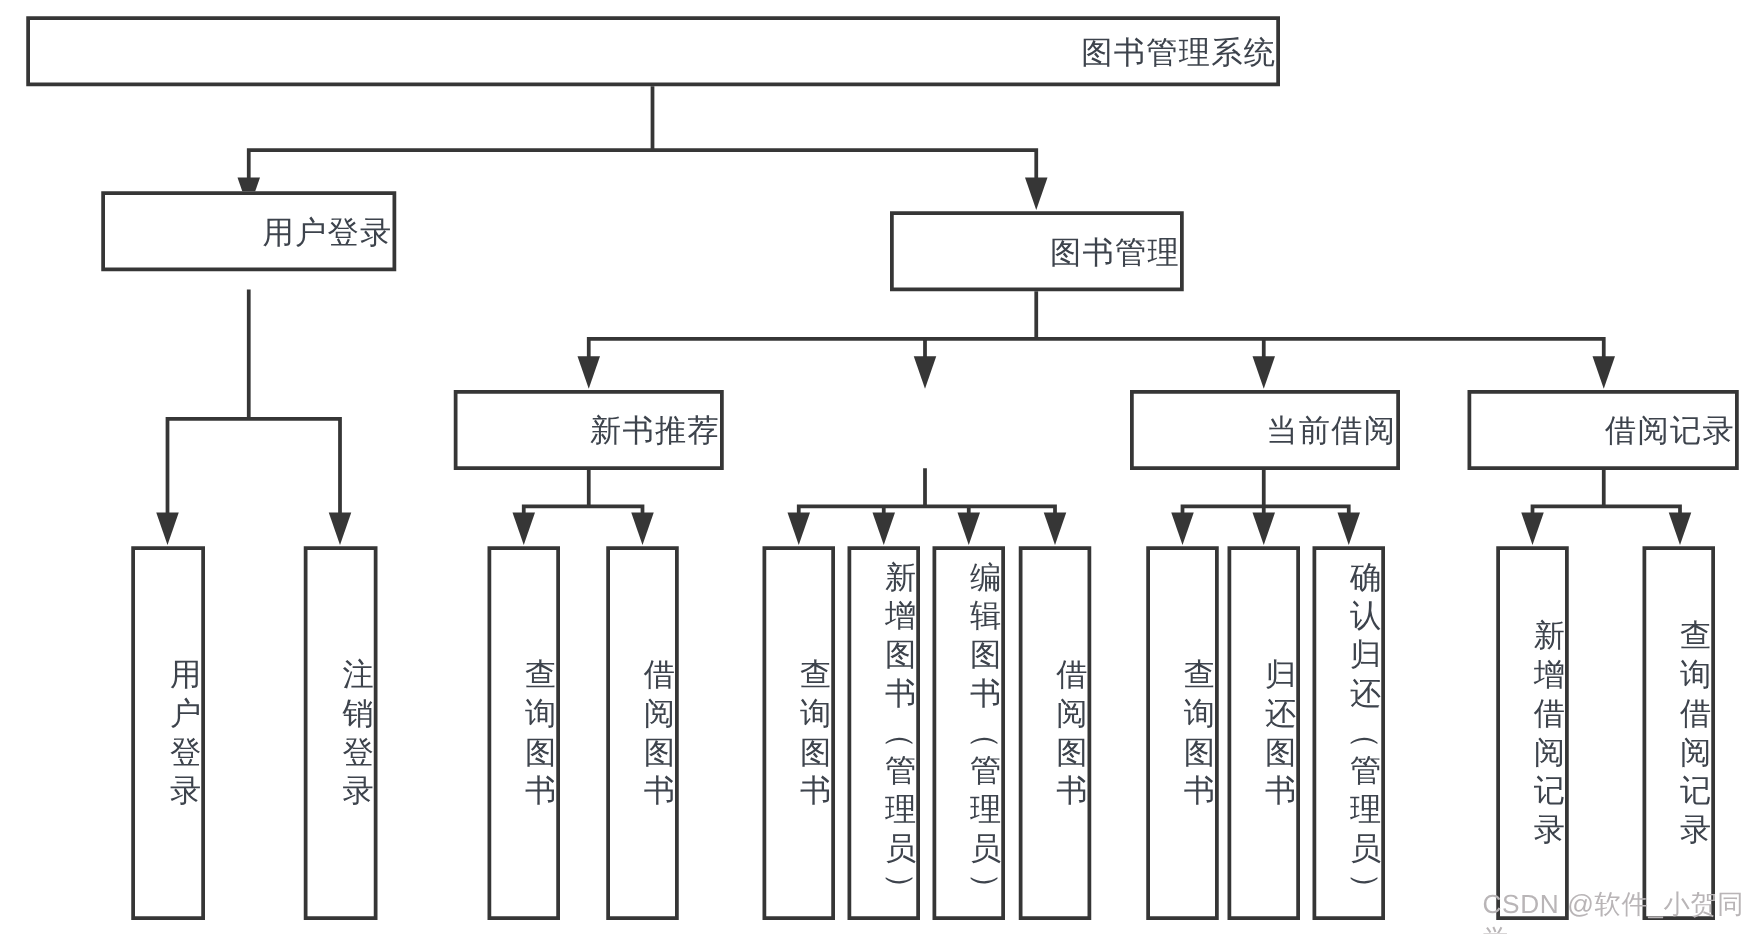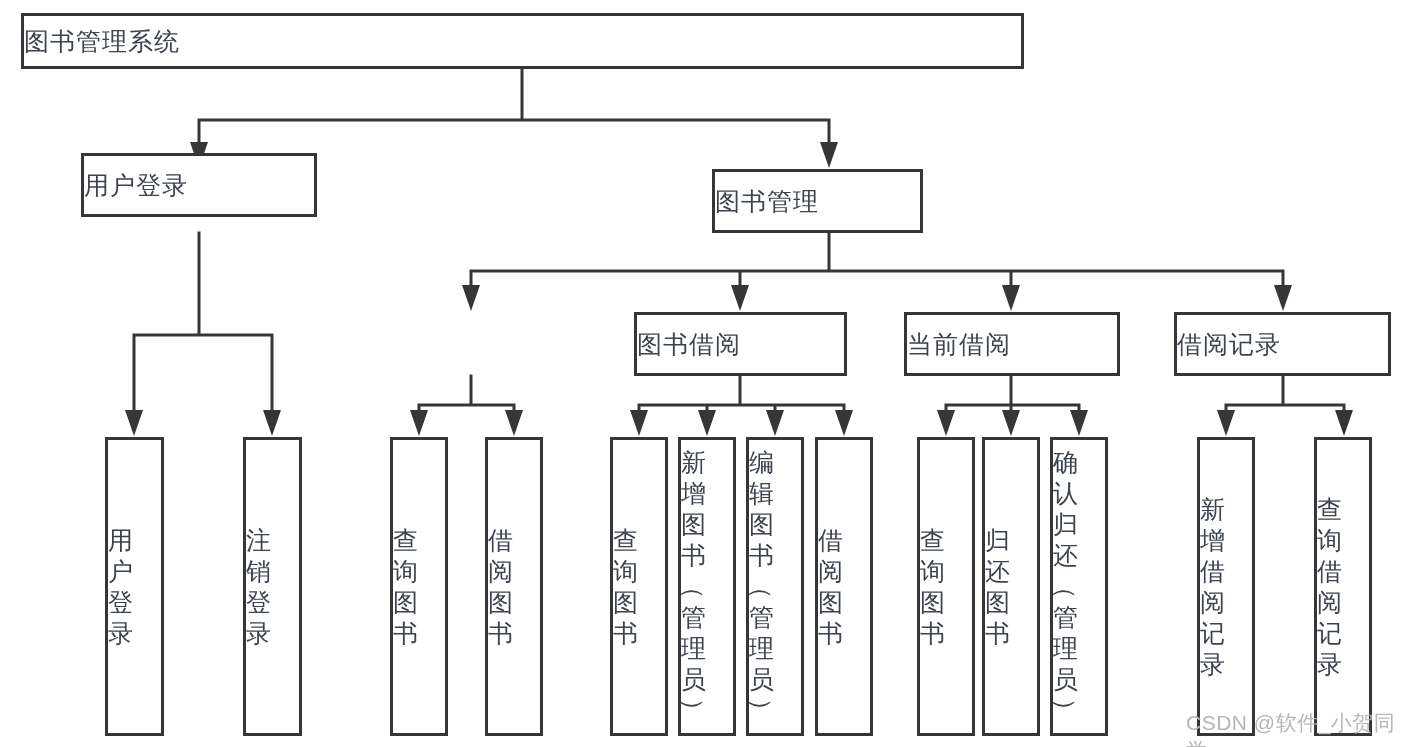--- a/index.html
+++ b/index.html
@@ -13,21 +13,21 @@
     position:relative;width:1405px;height:747px;overflow:hidden;
     background:var(--background);
     font-family:"Liberation Sans","DejaVu Sans",sans-serif;
     color:var(--text);
   }
   .wires{position:absolute;left:0;top:0;}
   .node{
     position:absolute;box-sizing:border-box;
     border:3px solid var(--line);
     background:#ffffff;
-    display:flex;align-items:center;justify-content:flex-start;
+    display:flex;align-items:center;justify-content:flex-end;
     font-size:25px;letter-spacing:1px;
   }
   .node span{white-space:nowrap;}
   .node.v span.vtext{
     display:flex;flex-direction:column;align-items:center;
     line-height:31px;font-size:25px;letter-spacing:0;
   }
   .node.v .rot{transform:rotate(90deg);display:inline-block;height:31px;}
   .watermark{
     position:absolute;left:1186px;top:709px;
@@ -80,26 +80,26 @@
     </g>
   </svg>
 
   <div class="node h" style="left:21px;top:13px;width:1003px;height:56px">
     <span>图书管理系统</span>
   </div>
 
   <div class="node h" style="left:81px;top:153px;width:236px;height:64px">
     <span>用户登录</span>
   </div>
-  <div class="node h" style="left:712px;top:169px;width:211px;height:64px">
+  <div class="node h" style="left:712px;top:169px;width:235px;height:64px">
     <span>图书管理</span>
   </div>
 
-  <div class="node h" style="left:634px;top:312px;width:213px;height:64px">
-    <span>图书借阅</span>
+  <div class="node h" style="left:363px;top:312px;width:216px;height:64px">
+    <span>新书推荐</span>
   </div>
   <div class="node h" style="left:1174px;top:312px;width:217px;height:64px">
     <span>借阅记录</span>
   </div>
   <div class="node h" style="left:904px;top:312px;width:216px;height:64px">
     <span>当前借阅</span>
   </div>
 
   <div class="node v" style="left:105px;top:437px;width:59px;height:299px">
     <span class="vtext">

